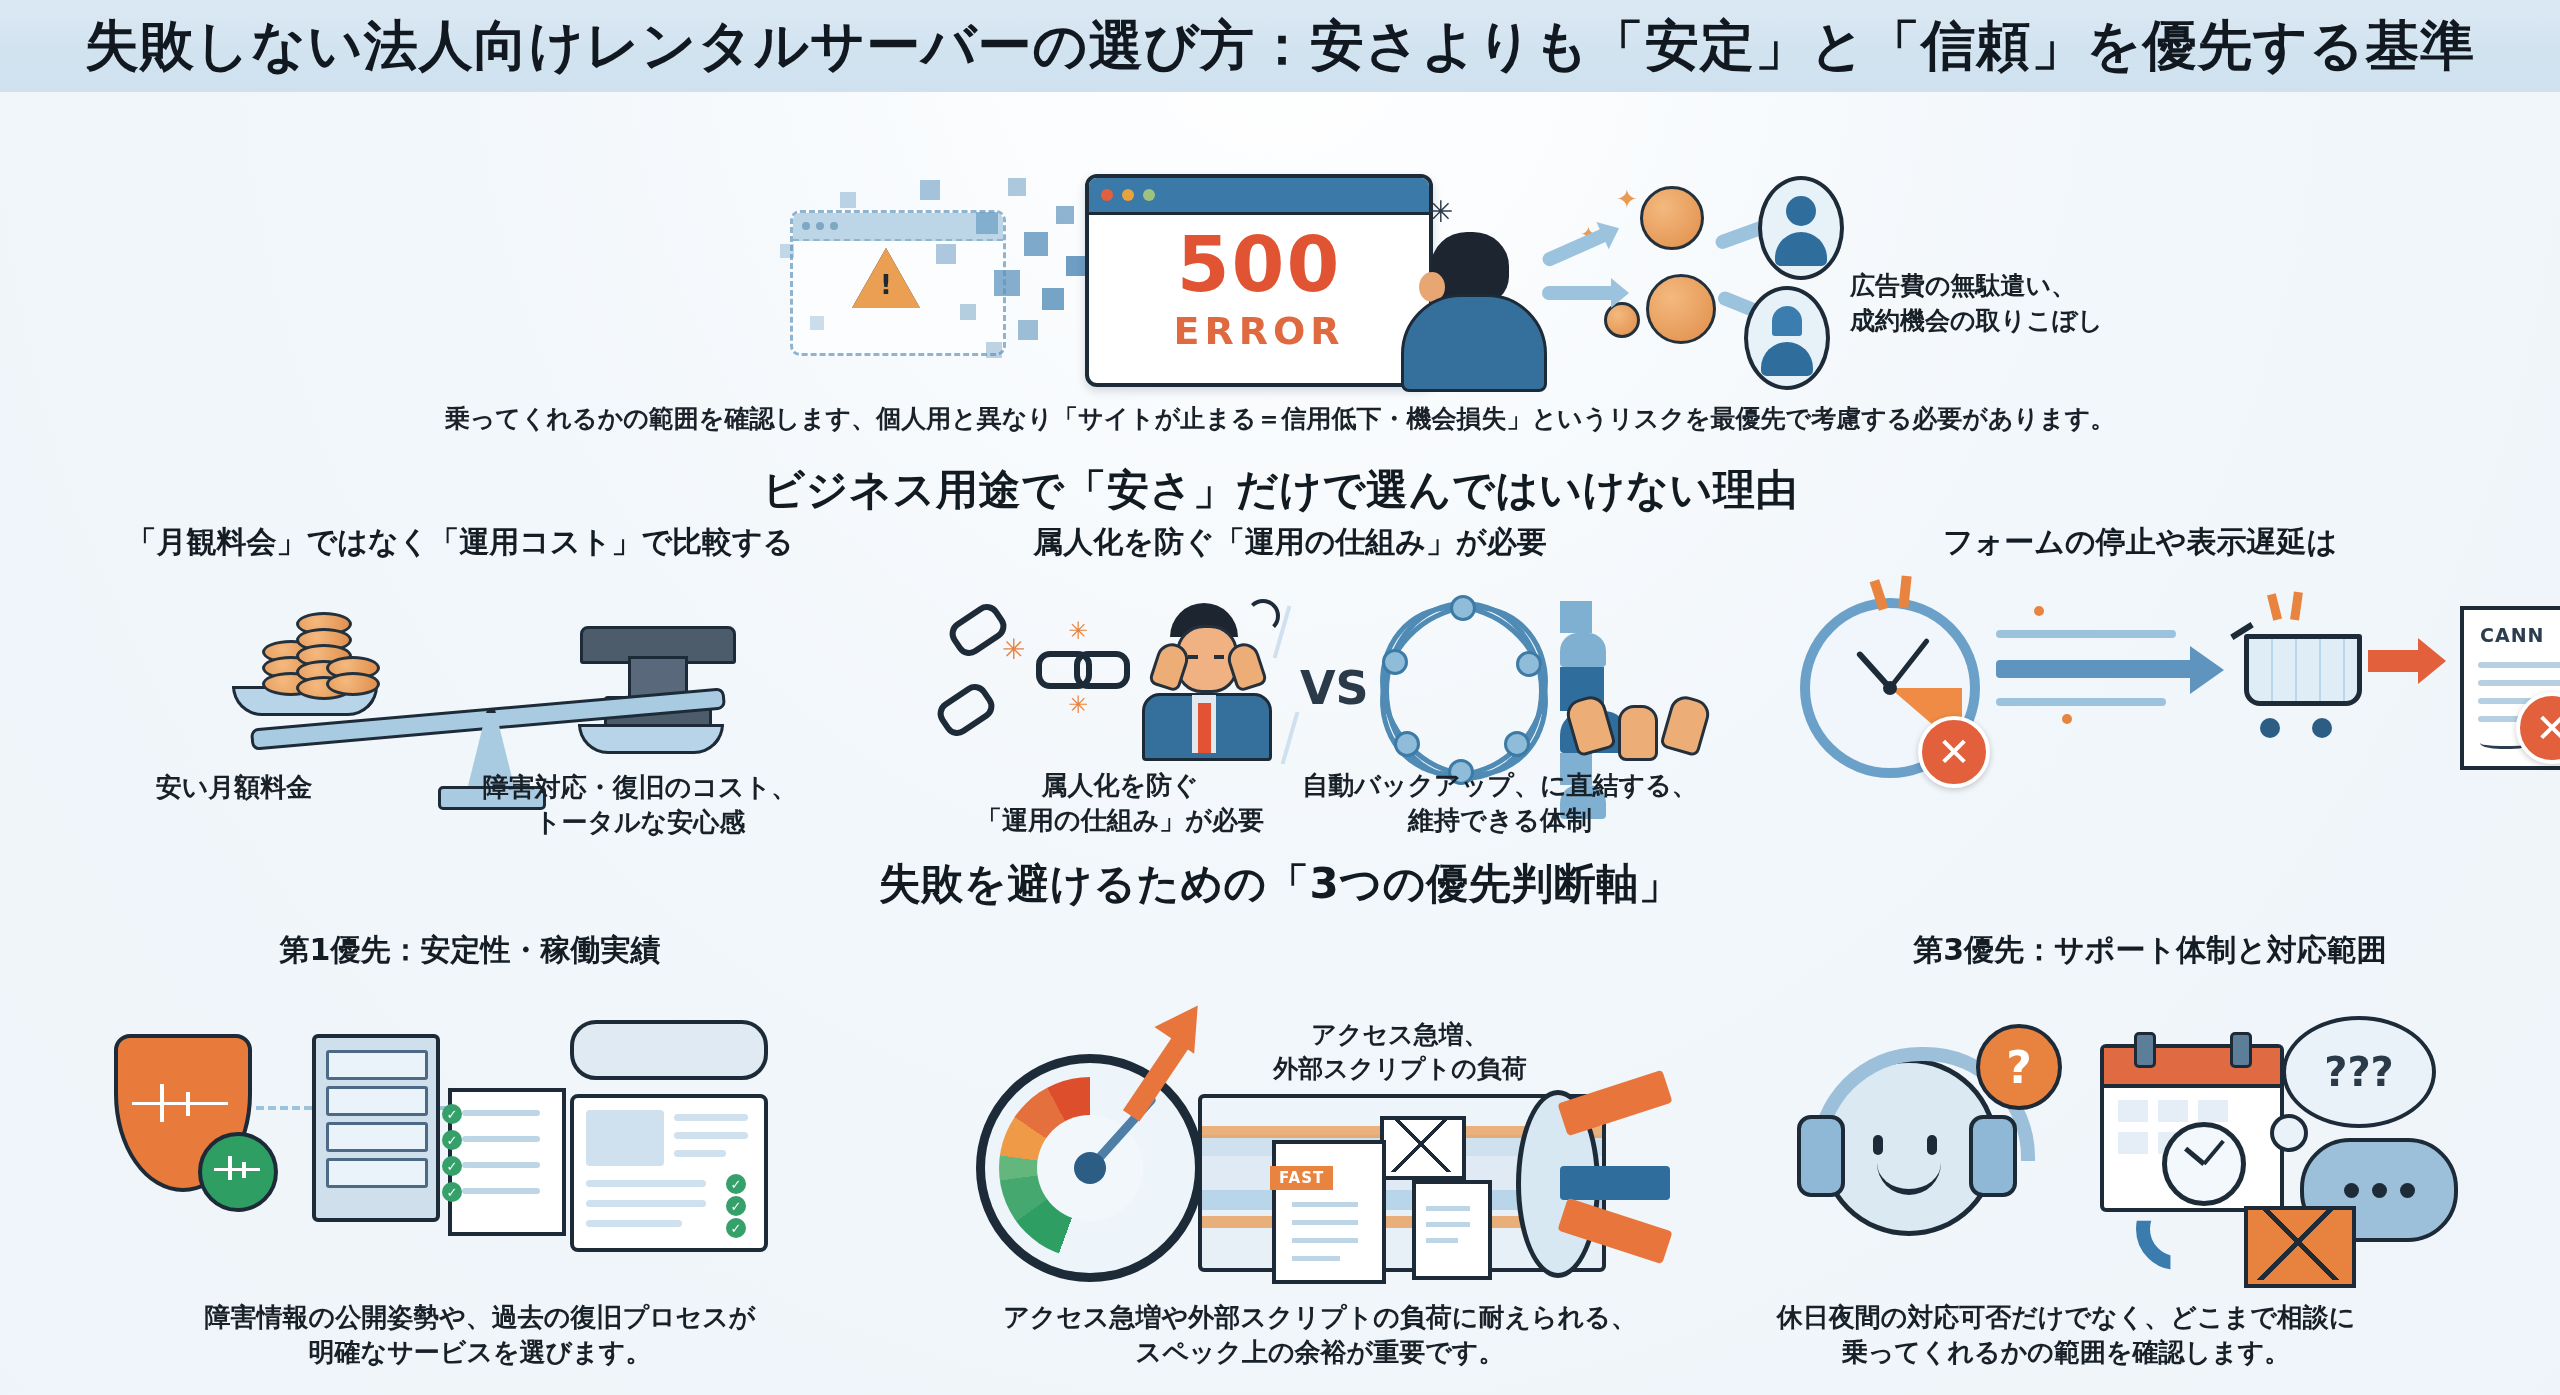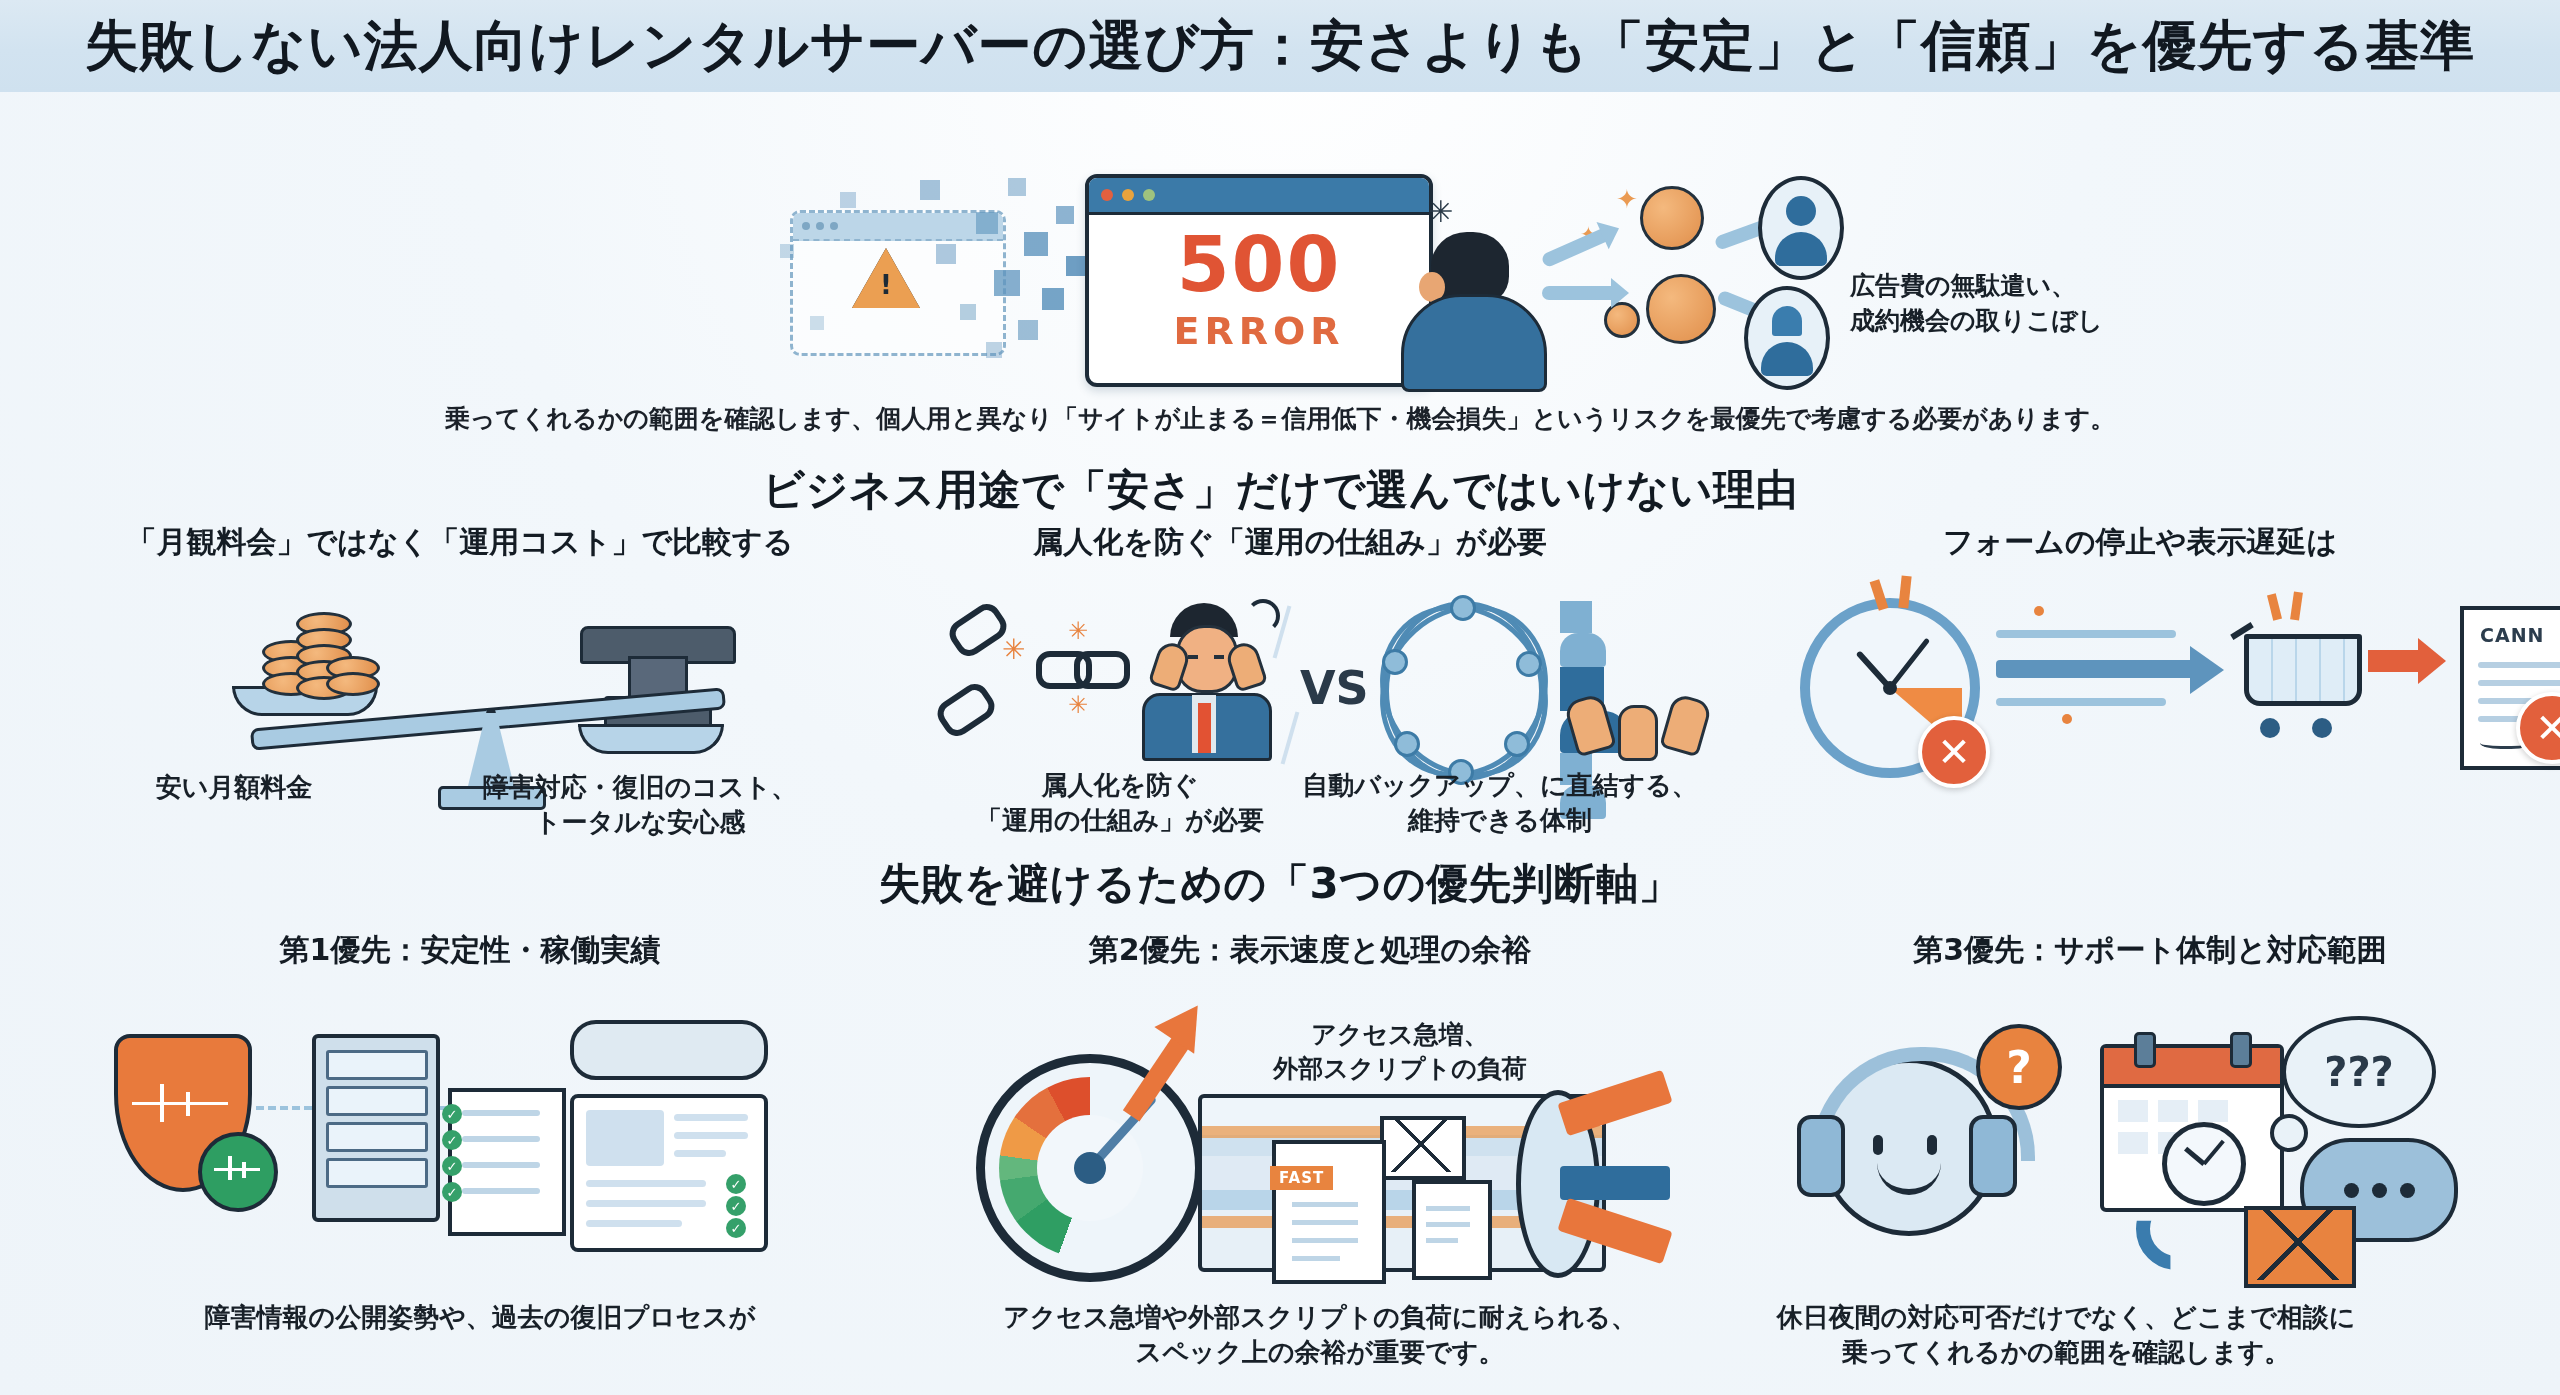--- a/index.html
+++ b/index.html
@@ -515,23 +515,23 @@
       <div class="ln" style="left:12px;top:82px;width:120px"></div>
       <div class="ln" style="left:12px;top:102px;width:120px"></div>
       <div class="ln" style="left:12px;top:122px;width:96px"></div>
       <div class="tick" style="left:152px;top:76px">✓</div>
       <div class="tick" style="left:152px;top:98px">✓</div>
       <div class="tick" style="left:152px;top:120px">✓</div>
     </div>
   </div>
   <div class="cap" style="left:60px;top:1300px;width:840px">
     <div>障害情報の公開姿勢や、過去の復旧プロセスが</div>
-  </div>
-
-  <div class="col-head" style="left:920px;top:930px;width:780px">第2優先：表示速度と処理の余裕</div>
+    <div>明確なサービスを選びます。</div>
+  </div>
+
   <div style="position:absolute;left:960px;top:1010px;width:760px;height:270px">
     <div class="gauge" style="left:16px;top:44px">
       <div class="ring"></div>
       <div style="position:absolute;inset:52px;border-radius:50%;background:#f2f7fb"></div>
       <div class="needle"></div>
       <div class="hub"></div>
     </div>
     <div style="position:absolute;left:188px;top:18px;width:20px;height:96px;background:#e8763c;transform:rotate(34deg)"></div>
     <div class="upArrow" style="left:202px;top:-8px;transform:rotate(34deg)"></div>
 

